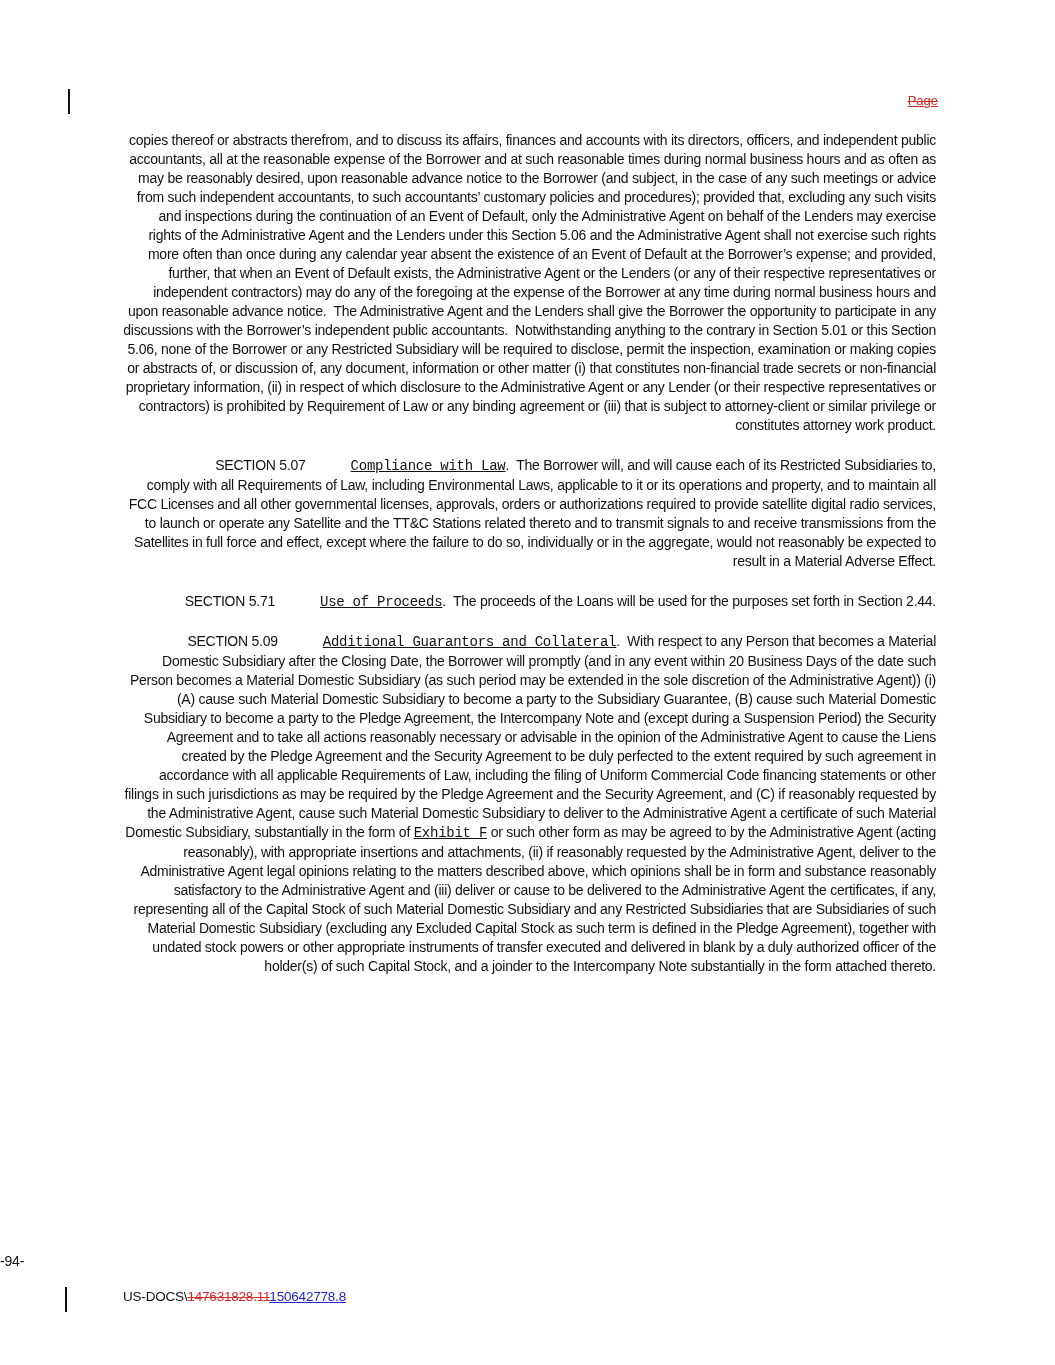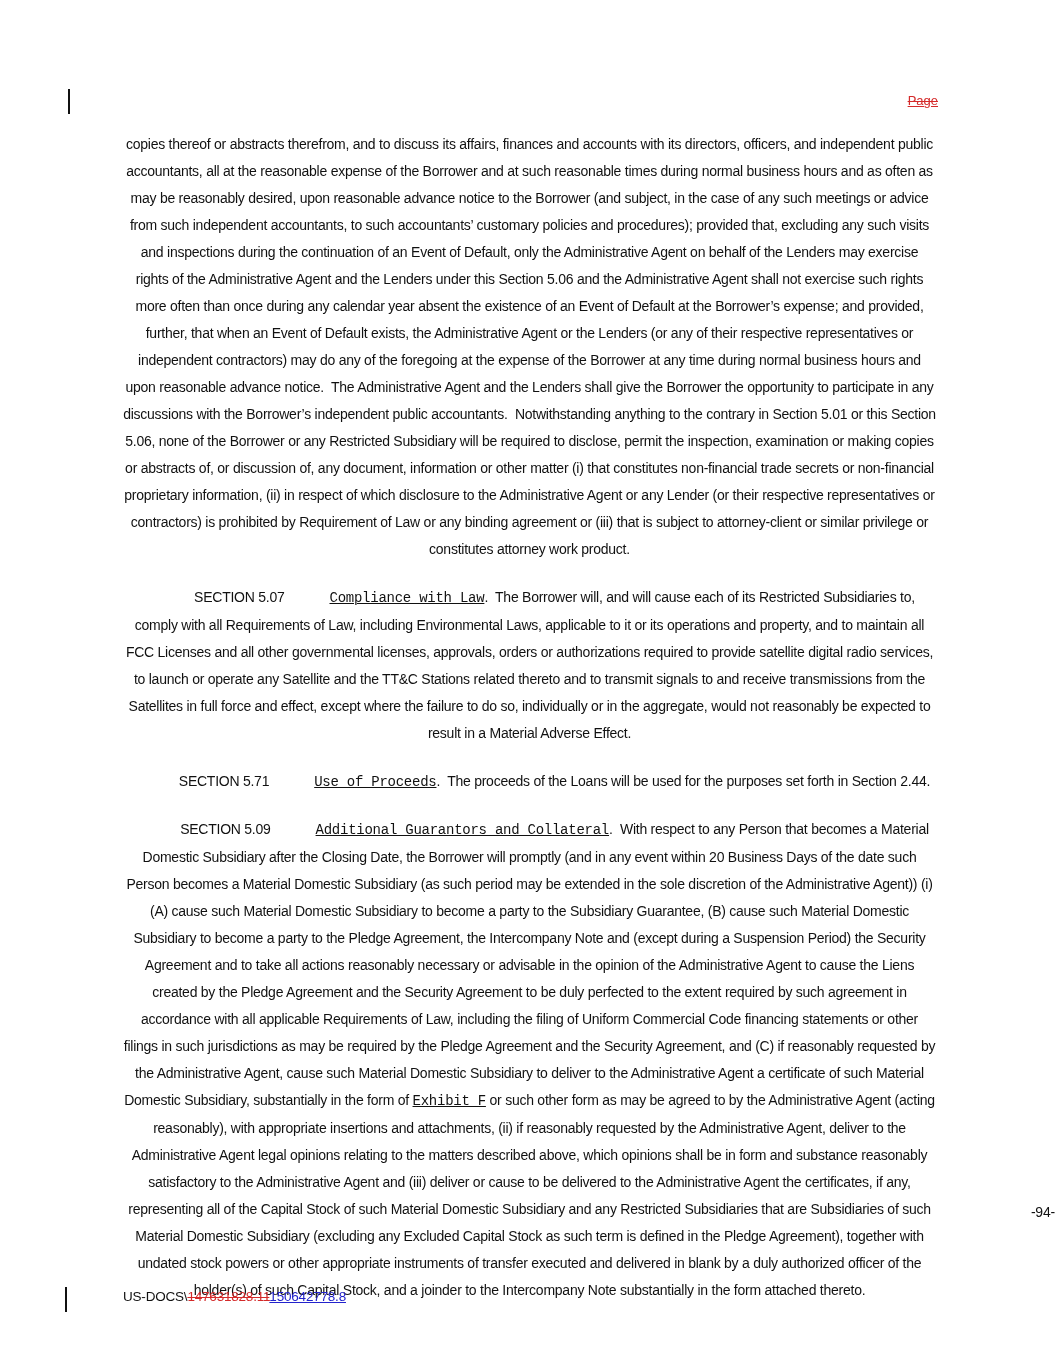--- a/index.html
+++ b/index.html
@@ -30,37 +30,37 @@
     color: var(--revision-red, #d42a2a);
     text-decoration: underline line-through;
     text-decoration-thickness: 1px;
   }
 
   #document-body {
     position: absolute;
     left: 123px; top: 131px;
     width: 813px;
     font-size: 14px;
-    line-height: 27px;
+    line-height: 19px;
     letter-spacing: -0.25px;
-    text-align: center;
+    text-align: right;
   }
   .para {
     white-space: pre-wrap;
     margin: 0 0 20.8px 0;
   }
   .para.indent { text-indent: 50px; }
   .run-underline { text-decoration: underline; text-decoration-thickness: 1px; font-family: Liberation Mono, monospace; }
   .run-tab { display: inline-block; width: 45px; }
 
   #page-number {
     position: absolute;
-    left: 0; top: 1204px;
+    left: 0; top: 1253px;
     width: 1055px;
-    text-align: right;
+    text-align: left;
     font-size: 14px;
     letter-spacing: -0.2px;
   }
   #doc-id-footer {
     position: absolute;
     left: 123px; top: 1289px;
     font-size: 13.5px;
     letter-spacing: -0.2px;
     white-space: nowrap;
     text-align: center;

